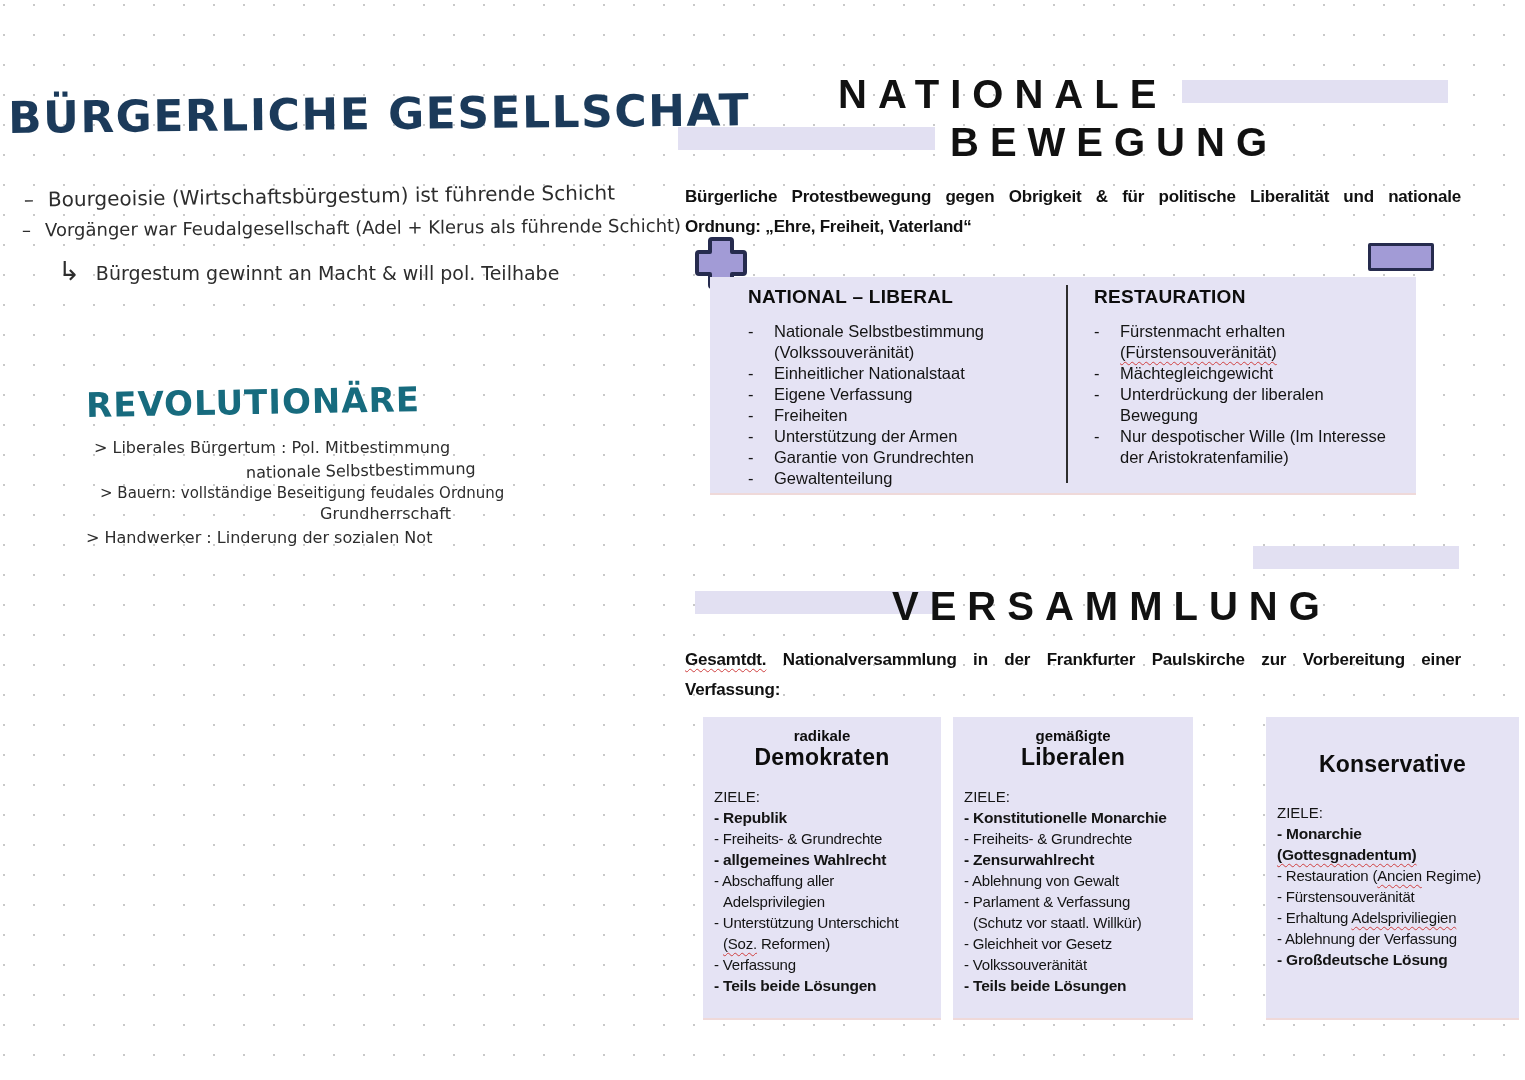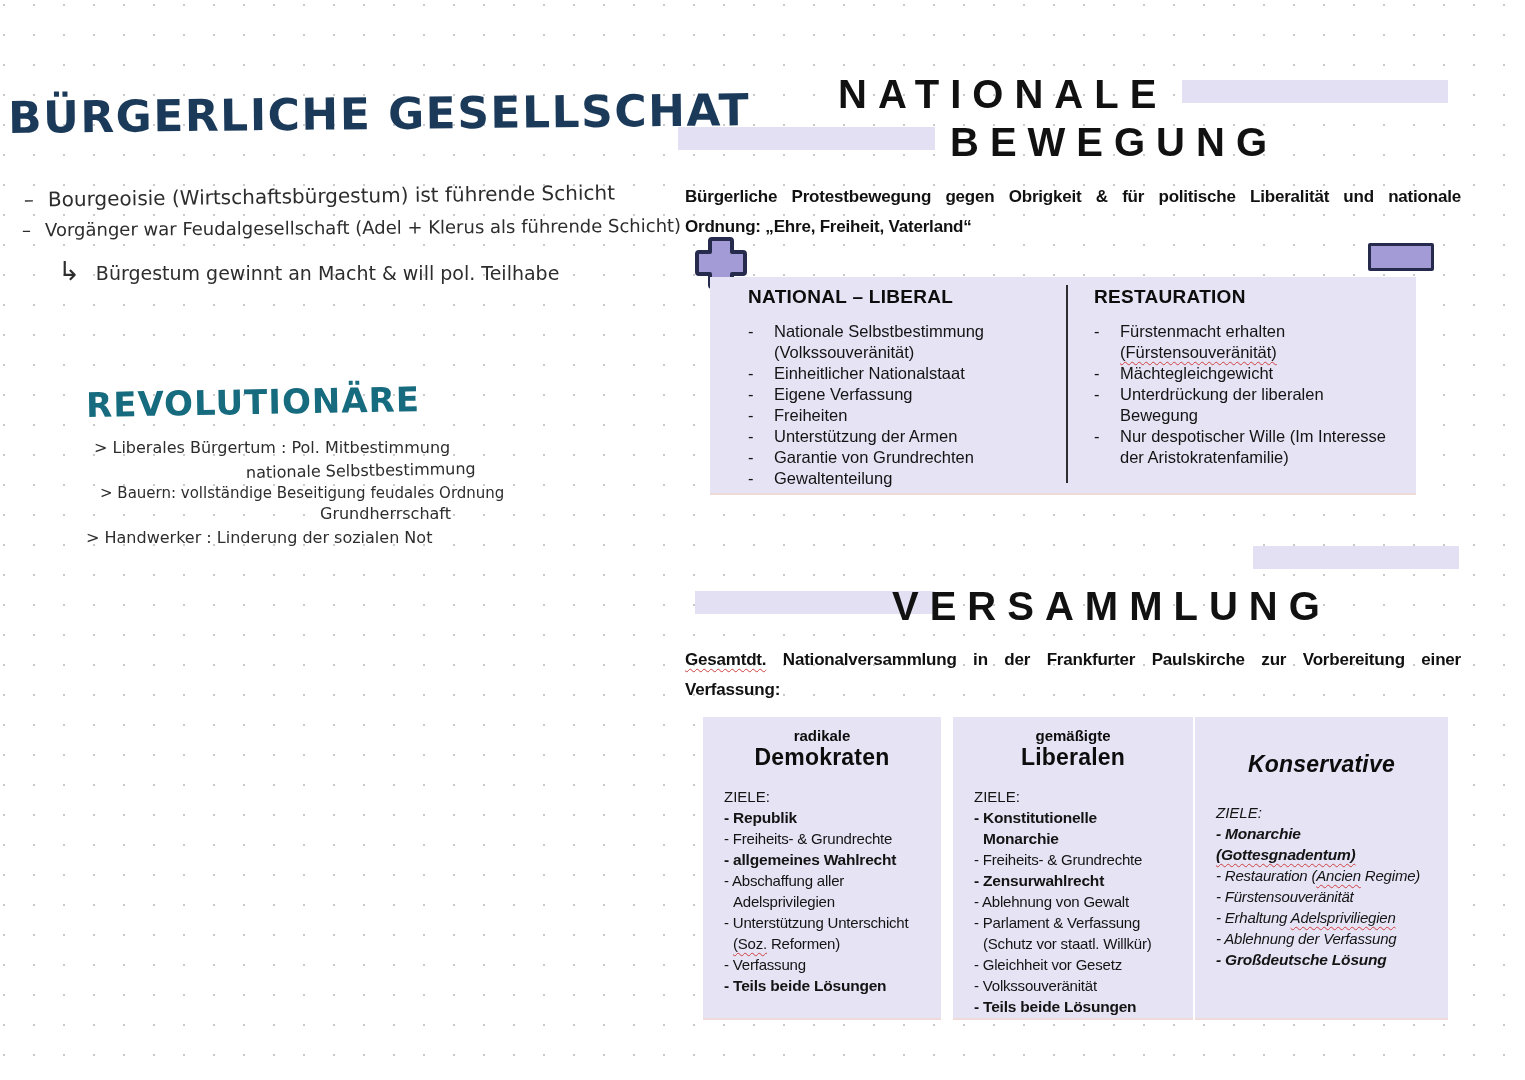--- a/index.html
+++ b/index.html
@@ -50,24 +50,24 @@
   .comp-left  { left:38px;  width:300px; }
   .comp-right { left:384px; width:300px; }
   .comp-header { font-weight:700; font-size:19px; letter-spacing:0.3px; margin-bottom:13px; color:#0d0d0d; }
   .ci { display:flex; font-size:16.5px; line-height:21px; color:#141414; }
   .cd { width:26px; flex:none; }
   .ct { flex:1; }
   .blk { display:block; }
   .shape-rect { position:absolute; left:1368px; top:243px; width:60px; height:22px; background:#a29bd6; border:3.5px solid #262b4e; border-radius:2px; }
   .shape-cross { position:absolute; left:692px; top:234px; }
   
-  .gbox { position:absolute; top:717px; height:301px; background:#e5e3f4; box-sizing:border-box; padding:10px 21px; box-shadow:0 2px 0 rgba(219,170,170,0.45); }
+  .gbox { position:absolute; top:717px; height:301px; background:#e5e3f4; box-sizing:border-box; padding:10px 11px; box-shadow:0 2px 0 rgba(219,170,170,0.45); }
   .g1 { left:703px;  width:238px; }
   .g2 { left:953px;  width:240px; }
-  .g3 { left:1195px; width:253px;font-style:italic; }
+  .g3 { left:1266px; width:253px; }
   .glabel-small { text-align:center; font-weight:700; font-size:15px; color:#0d0d0d; }
   .glabel-big { text-align:center; font-weight:700; font-size:23px; letter-spacing:0.2px; color:#0d0d0d; margin-bottom:15px; }
   .g3 .glabel-big { margin-top:24px; margin-bottom:24px; }
   .gziele { font-size:15px; color:#141414; line-height:21px; }
   .gi { font-size:15px; line-height:21px; color:#141414; padding-left:9px; text-indent:-9px; letter-spacing:-0.2px; }
   .gi.b { font-weight:700; font-size:15.5px; }
   .gi0 { padding-left:0; text-indent:0; }
 </style>
 </head>
 <body>

